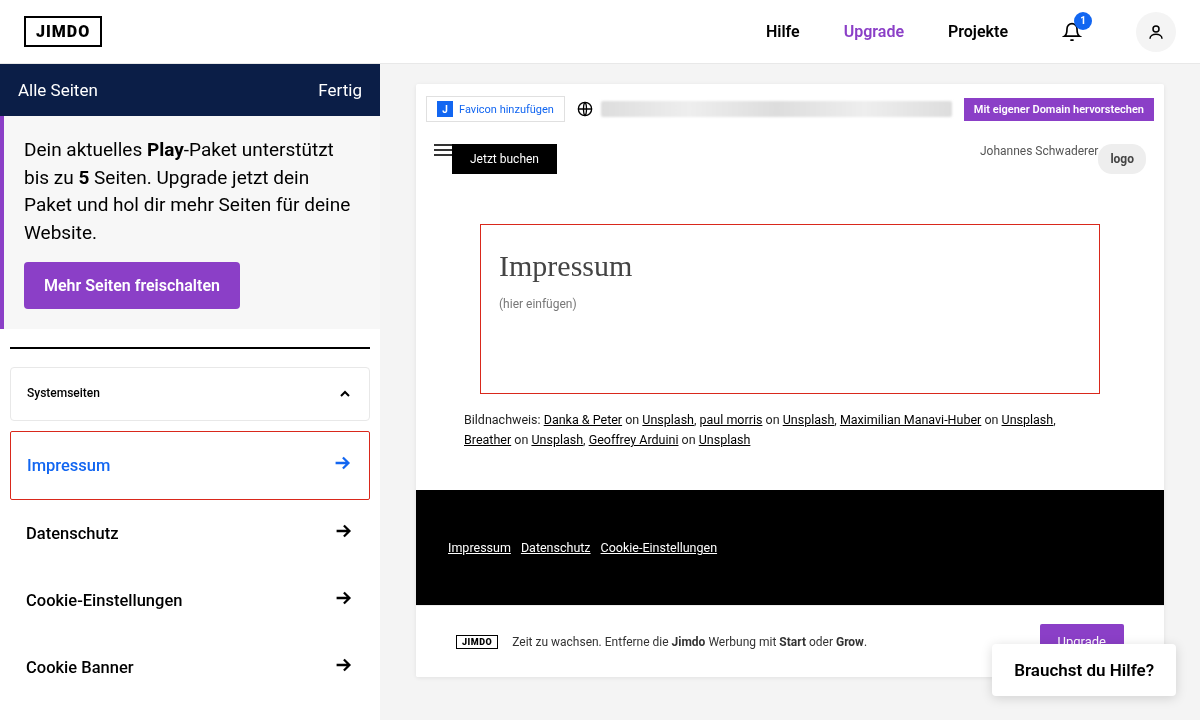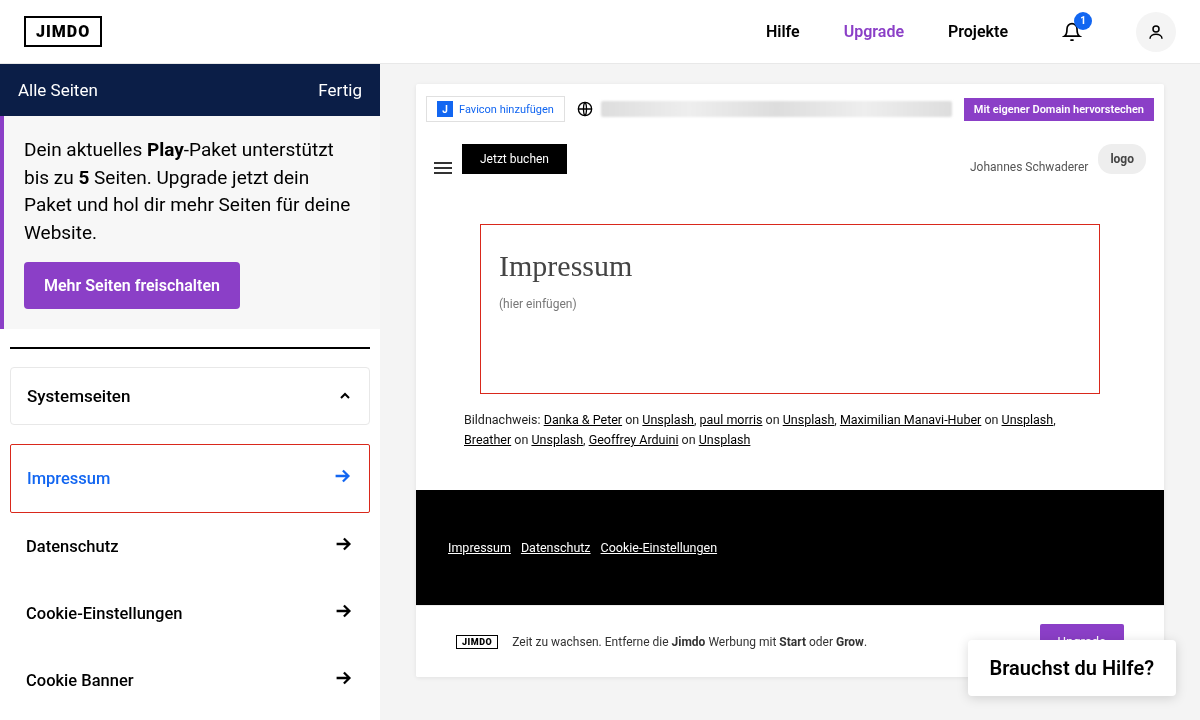--- a/index.html
+++ b/index.html
@@ -12,52 +12,52 @@
 .nav-link.upgrade{color:#8b3fc7}
 .icon-btn{width:40px;height:40px;border-radius:50%;display:flex;align-items:center;justify-content:center;cursor:pointer;position:relative}
 .icon-btn.bg{background:#f4f4f4}
 .badge{position:absolute;top:0;right:0;background:#1266f1;color:#fff;font-size:10px;width:18px;height:18px;border-radius:50%;display:flex;align-items:center;justify-content:center;font-weight:700}
 .sidebar{position:absolute;left:0;top:64px;width:380px;bottom:0;background:#fff;overflow-y:auto}
 .sidebar-header{background:#0b1e47;color:#fff;display:flex;justify-content:space-between;align-items:flex-start;padding:16px 18px;font-size:17px}
 .promo-card{border-left:4px solid #8b3fc7;background:#f7f7f7;padding:20px;margin:0 0 18px 0}
 .promo-text{font-size:19px;line-height:1.45;margin-bottom:16px}
 .btn-purple{background:#8b3fc7;color:#fff;border:none;padding:14px 20px;font-size:16px;font-weight:600;cursor:pointer;border-radius:4px}
 .divider{height:2px;background:#000;margin:0 10px 18px 10px}
-.section-row{border:1px solid #e8e8e8;border-radius:4px;margin:0 10px 19px 10px;padding:18px 16px;display:flex;justify-content:space-between;align-items:center;cursor:pointer;font-size:17px;font-weight:500}
+.section-row{border:1px solid #e8e8e8;border-radius:4px;margin:0 10px 10px 10px;padding:18px 16px;display:flex;justify-content:space-between;align-items:flex-start;cursor:pointer;font-size:12px;font-weight:500}
 .page-list{margin:0 10px}
 .page-item{display:flex;justify-content:space-between;align-items:center;padding:20px 16px;font-size:16.5px;cursor:pointer;font-weight:500}
 .page-item.active{color:#1266f1;border:1px solid #d9281b;border-radius:2px}
 .arrow{font-size:22px;font-weight:700}
 .canvas{position:absolute;left:380px;top:64px;right:0;bottom:0;padding:20px 36px;overflow:hidden}
 .preview{background:#fff;border-radius:2px;box-shadow:0 1px 4px rgba(0,0,0,0.08);overflow:hidden}
 .preview-topbar{display:flex;align-items:center;gap:12px;padding:12px 10px}
 .favicon-chip{border:1px solid #e0e0e0;display:flex;align-items:center;gap:6px;padding:4px 10px;font-size:11px;color:#1266f1;cursor:pointer}
 .fav-j{background:#1266f1;color:#fff;width:16px;height:16px;display:flex;align-items:center;justify-content:center;font-size:10px;font-weight:700}
 .url-area{flex:1;display:flex;align-items:center;gap:8px}
 .url-blur{flex:1;height:16px;background:linear-gradient(90deg,#ddd,#eee,#ddd,#eee,#ddd);border-radius:2px;filter:blur(1px)}
 .domain-chip{background:#8b3fc7;color:#fff;font-size:11px;padding:5px 10px;cursor:pointer;font-weight:600}
-.preview-header{display:flex;align-items:flex-end;padding:10px 18px;gap:10px}
+.preview-header{display:flex;align-items:flex-start;padding:10px 18px;}
 .hamburger{width:18px;display:flex;flex-direction:column;gap:3px;cursor:pointer}
 .hamburger span{height:2px;background:#333}
 .book-btn{background:#000;color:#fff;font-size:12px;padding:8px 18px;cursor:pointer}
 .preview-header-spacer{flex:1}
 .owner{font-size:12px;color:#555}
 .logo-chip{background:#eee;padding:8px 12px;font-size:12px;font-weight:700;color:#444;border-radius:14px}
 .content-box{margin:40px 64px 0 64px;border:1px solid #d9281b;padding:24px 18px 80px 18px;min-height:170px}
 .content-title{font-size:30px;font-weight:300;color:#444;margin-bottom:14px;font-family:Georgia,serif}
 .content-hint{font-size:12px;color:#777}
 .credits{font-size:12.5px;color:#222;margin:16px 64px 40px 48px;line-height:1.6}
 .credits a{color:#000;text-decoration:underline}
 .preview-footer{background:#000;color:#fff;padding:50px 32px;font-size:12.5px}
 .preview-footer a{color:#fff;text-decoration:underline;margin-right:10px}
 .upgrade-bar{display:flex;align-items:center;padding:18px 40px;gap:14px;background:#fff}
 .tiny-logo{border:1px solid #000;padding:1px 5px;font-size:9px;font-weight:900;letter-spacing:0.5px}
 .upgrade-text{font-size:12px;color:#333;flex:1}
 .upgrade-btn{background:#8b3fc7;color:#fff;border:none;padding:10px 18px;font-size:13px;cursor:pointer;border-radius:2px}
-.help-widget{position:absolute;right:24px;bottom:24px;background:#fff;padding:16px 22px;font-size:20px;font-weight:600;box-shadow:0 2px 12px rgba(0,0,0,0.15);border-radius:4px;cursor:pointer}
+.help-widget{position:absolute;right:24px;bottom:24px;background:#fff;padding:16px 22px;font-size:17px;font-weight:600;box-shadow:0 2px 12px rgba(0,0,0,0.15);border-radius:4px;cursor:pointer}
 .chev{width:16px;height:16px}
 </style>
 </head>
 <body>
 
 <div class="topbar">
   <div class="logo-box">JIMDO</div>
   <div class="topbar-spacer"></div>
   <div class="topnav">
     <div class="nav-link">Hilfe</div>

